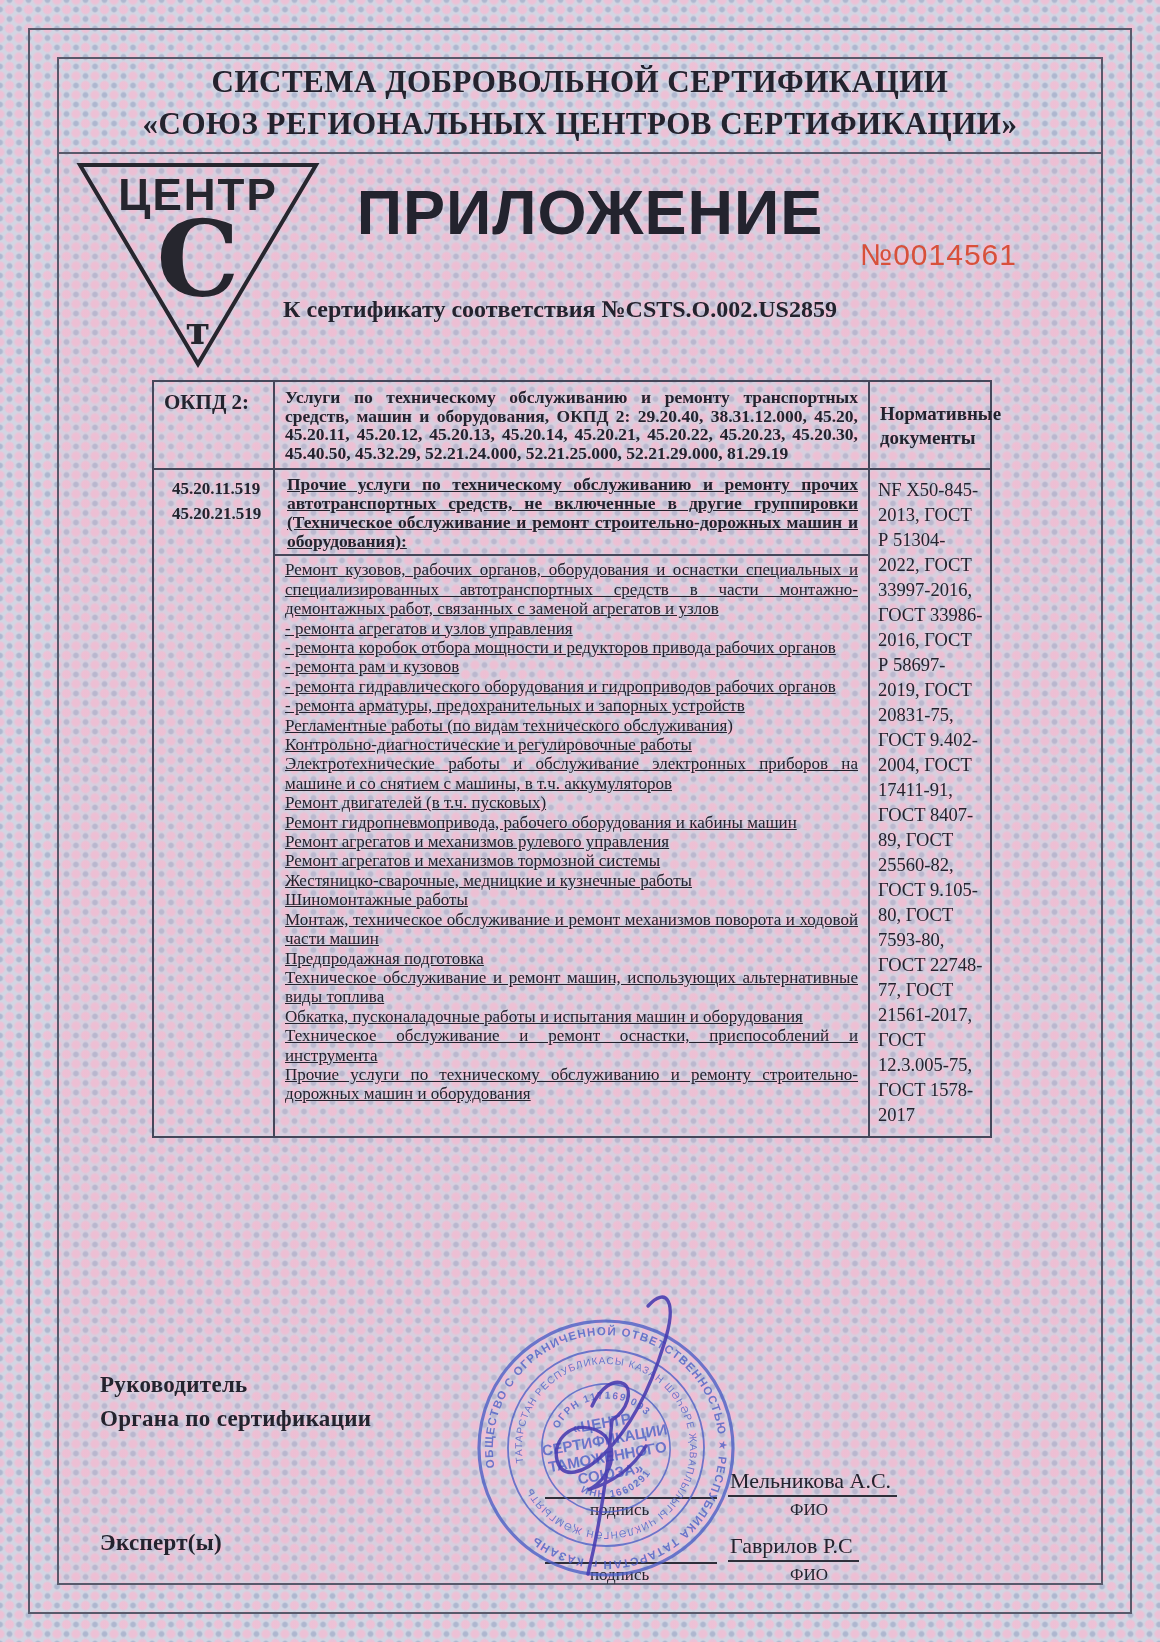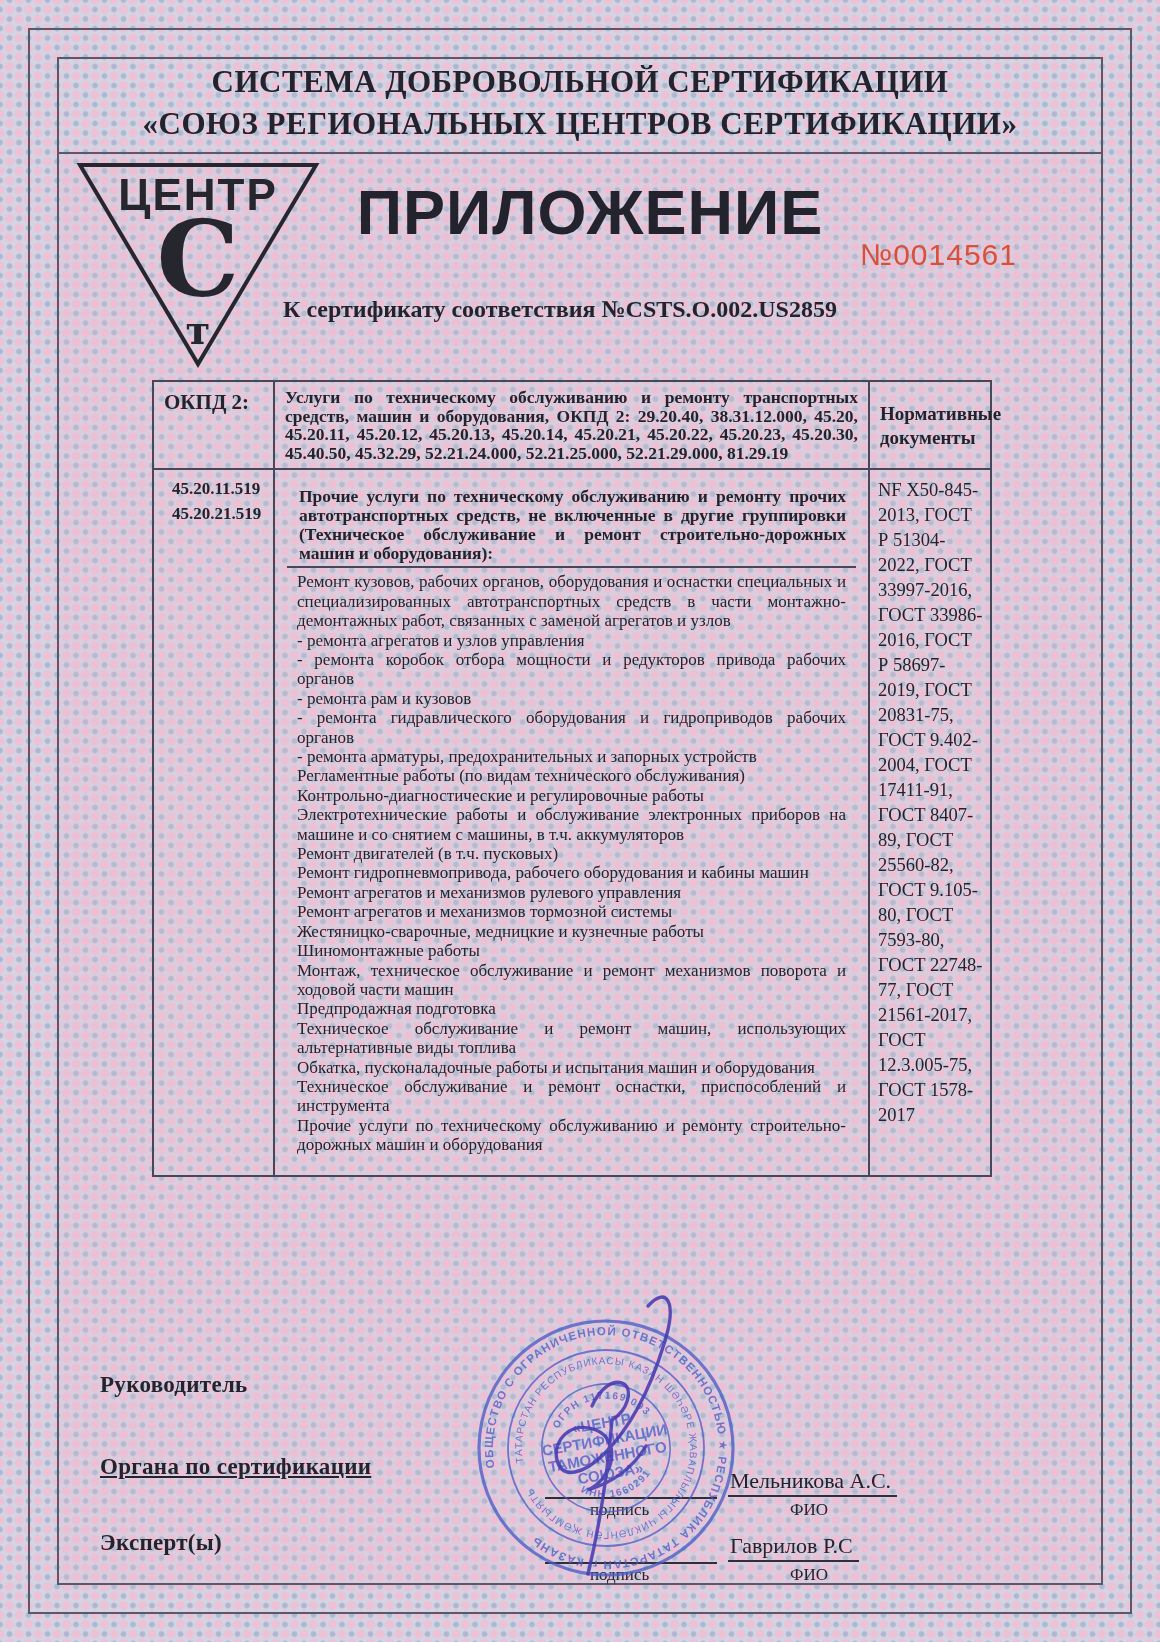--- a/index.html
+++ b/index.html
@@ -31,21 +31,21 @@
   
   .tbl{position:absolute;left:152px;top:380px;width:836px;border:2px solid #45475a;
     display:grid;grid-template-columns:121px 1fr 120px;background:rgba(255,255,255,0.02);}
   .cell{border-right:2px solid #45475a;padding:6px 10px;}
   .cell:last-child,.cell.noright{border-right:none;}
   .hrow{border-bottom:2px solid #45475a;}
   .c-okpd{font-weight:bold;font-size:21px;padding-top:8px;}
   .c-scope{font-weight:bold;font-size:17.5px;line-height:18.6px;text-align:justify;}
   .c-norm-h{font-weight:bold;font-size:19px;line-height:24px;padding-top:20px;}
   .c-codes{font-size:17px;line-height:25px;padding-top:6px;padding-left:18px;padding-right:2px;font-weight:bold;}
-  .c-body{padding:12px;}
+  .c-body{padding:0;text-decoration:underline;}
   .intro{font-weight:bold;font-size:17.5px;line-height:19px;padding:5px 10px 3px 12px;
     border-bottom:2px solid #45475a;text-align:justify;}
   .services{padding:4px 10px 8px 10px;}
   .svc{font-size:17px;line-height:19.4px;text-align:justify;}
   .c-norm{font-size:18.5px;line-height:25px;padding:8px 4px 8px 8px;}
   
   .f-label{left:100px;font-weight:bold;font-size:23px;letter-spacing:.3px;}
   .sig-line{border-top:2px solid #2f2f3a;width:172px;}
   .sig-sub{font-size:17px;}
   .fio-name{font-size:22px;border-bottom:2px solid #2f2f3a;padding:0 6px 1px 2px;}
@@ -111,21 +111,21 @@
         <div class="svc">Обкатка, пусконаладочные работы и испытания машин и оборудования</div>
         <div class="svc">Техническое обслуживание и ремонт оснастки, приспособлений и инструмента</div>
         <div class="svc">Прочие услуги по техническому обслуживанию и ремонту строительно-дорожных машин и оборудования</div>
       </div>
     </div>
 
     <div class="cell c-norm noright">NF X50-845-2013, ГОСТ Р 51304-2022, ГОСТ 33997-2016, ГОСТ 33986-2016, ГОСТ Р 58697-2019, ГОСТ 20831-75, ГОСТ 9.402-2004, ГОСТ 17411-91, ГОСТ 8407-89, ГОСТ 25560-82, ГОСТ 9.105-80, ГОСТ 7593-80, ГОСТ 22748-77, ГОСТ 21561-2017, ГОСТ 12.3.005-75, ГОСТ 1578-2017</div>
   </div>
 
   <div class="abs f-label" style="top:1372px;">Руководитель</div>
-  <div class="abs f-label" style="top:1454px;text-decoration:underline;">Органа  по сертификации</div>
+  <div class="abs f-label" style="top:1406px;">Органа  по сертификации</div>
   <div class="abs f-label" style="top:1530px;">Эксперт(ы)</div>
 
   <div class="abs sig-line" style="left:545px;top:1497px;"></div>
   <div class="abs sig-sub" style="left:590px;top:1500px;">подпись</div>
   <div class="abs fio-name" style="left:728px;top:1468px;">Мельникова А.С.</div>
   <div class="abs sig-sub" style="left:790px;top:1500px;">ФИО</div>
 
   <div class="abs sig-line" style="left:545px;top:1562px;"></div>
   <div class="abs sig-sub" style="left:590px;top:1565px;">подпись</div>
   <div class="abs fio-name" style="left:728px;top:1533px;">Гаврилов Р.С</div>

